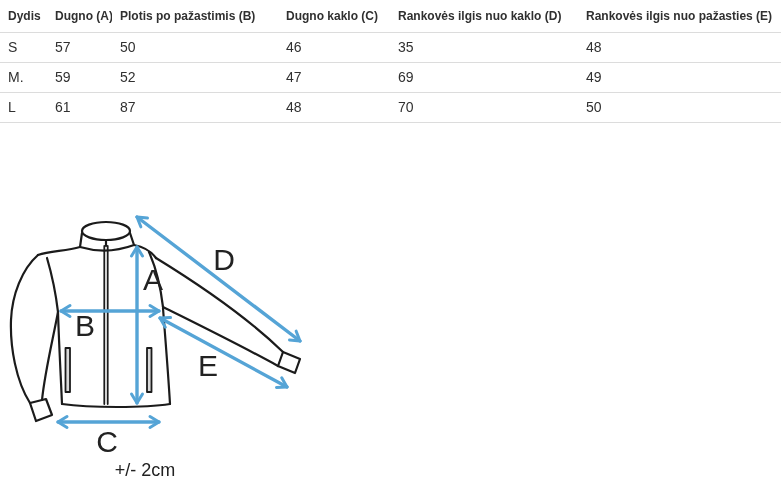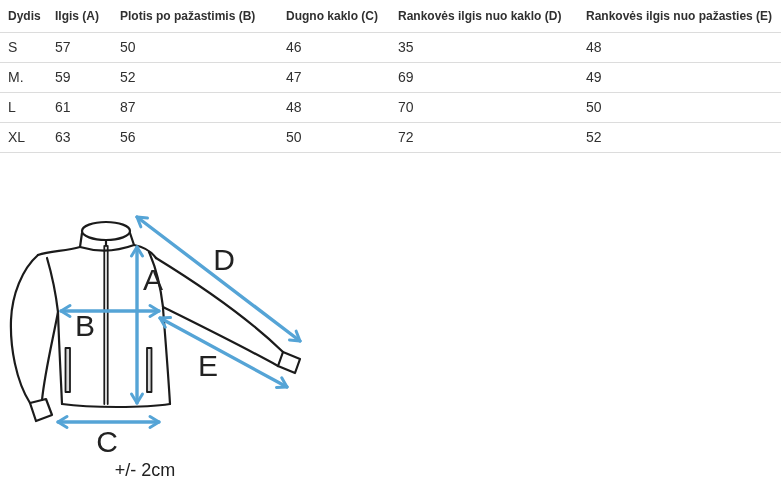--- a/index.html
+++ b/index.html
@@ -54,21 +54,21 @@
       <col style="width:47px">
         <col style="width:65px">
         <col style="width:166px">
       <col style="width:112px">
         <col style="width:188px">
         <col style="width:203px">
     </colgroup>
     <thead>
       <tr>
         <th>Dydis</th>
-        <th>Ilgis (A)</th>
+        <th>Dugno (A)</th>
         <th>Plotis po pažastimis (B)</th>
         <th>Dugno kaklo (C)</th>
         <th>Rankovės ilgis nuo kaklo (D)</th>
         <th>Rankovės ilgis nuo pažasties (E)</th>
       </tr>
     </thead>
     <tbody>
       <tr>
         <td>S</td>
         <td>57</td>
@@ -85,28 +85,20 @@
         <td>69</td>
         <td>49</td>
       </tr>
       <tr>
         <td>L</td>
         <td>61</td>
         <td>87</td>
         <td>48</td>
         <td>70</td>
         <td>50</td>
-      </tr>
-      <tr>
-        <td>XL</td>
-        <td>63</td>
-        <td>56</td>
-        <td>50</td>
-        <td>72</td>
-        <td>52</td>
       </tr>
     </tbody>
   </table>
 
   <div class="diagram">
     <svg viewBox="0 0 320 290" width="320" height="290" xmlns="http://www.w3.org/2000/svg">
       <defs>
         <marker id="ah" markerUnits="userSpaceOnUse" markerWidth="16" markerHeight="16" viewBox="0 0 16 16" refX="12" refY="8" orient="auto-start-reverse">
           <path d="M3,2.5 L12,8 L3,13.5" fill="none" stroke="#55a4d6" stroke-width="3" stroke-linecap="round" stroke-linejoin="round"></path>
         </marker>

